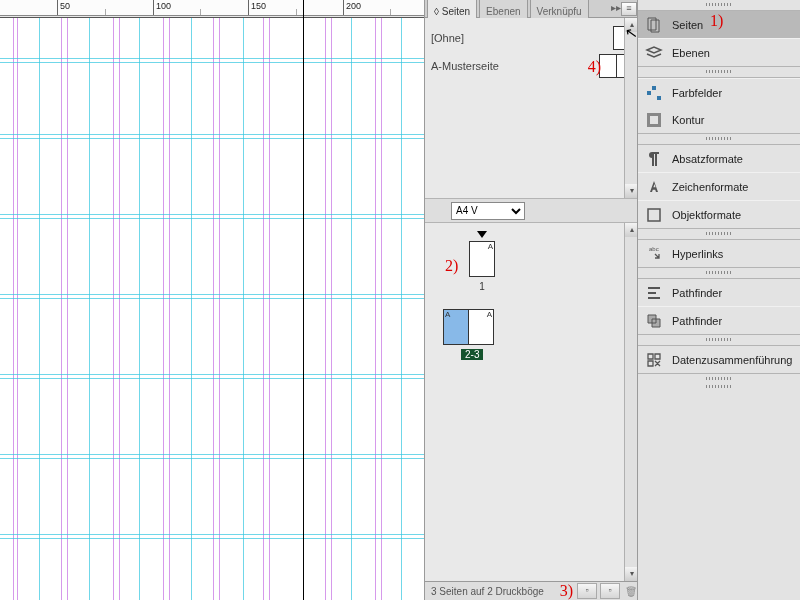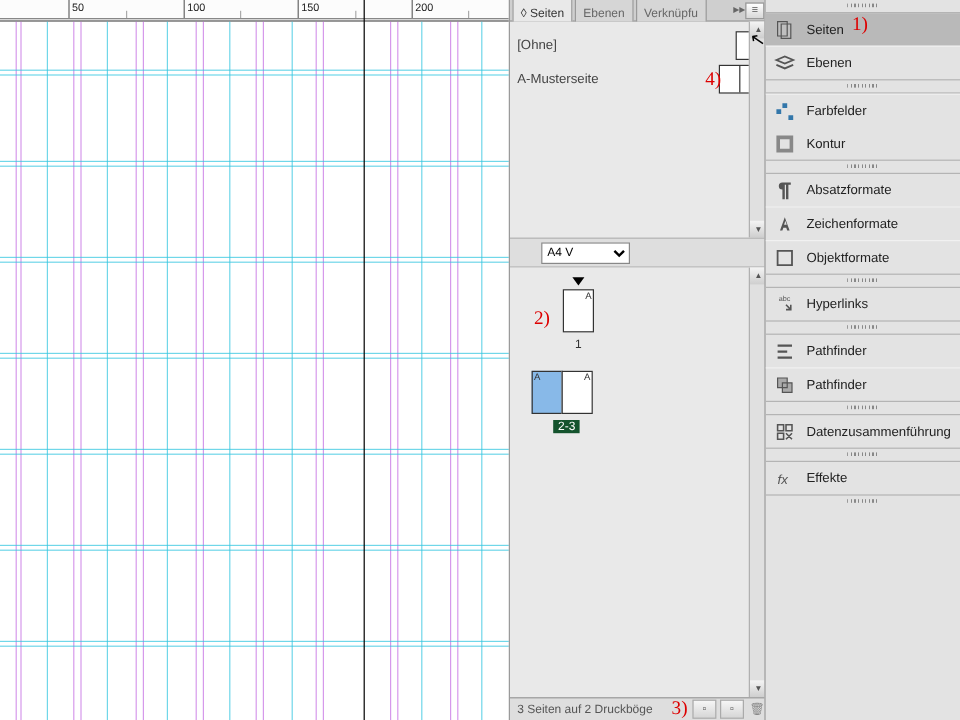--- a/index.html
+++ b/index.html
@@ -304,28 +304,17 @@
         <div class="dockitem first">
           <span class="ic">
             <svg viewBox="0 0 18 18">
               <path fill="none" stroke="#555" stroke-width="1.3" d="M3 3h5v5H3zM10 3h5v5h-5zM3 10h5v5H3zM10 10l5 5M15 10l-5 5"></path>
             </svg>
           </span>
           <span class="lbl">Datenzusammenführung</span>
         </div>
       </div>
     <div class="grip"></div>
-    <div class="dockgroup" id="g7">
-        <div class="dockitem first">
-          <span class="ic">
-            <svg viewBox="0 0 18 18">
-              <path fill="#555" stroke="#555" stroke-width="0"></path>
-              <text x="3" y="13" font-size="11" font-style="italic" fill="#555">fx</text>
-            </svg>
-          </span>
-          <span class="lbl">Effekte</span>
-        </div>
-      </div>
     <div class="grip"></div>
   </div>
 
   <span class="annot" style="left:710px;top:12px;">1)</span>
 </div>
 
 </body></html>

